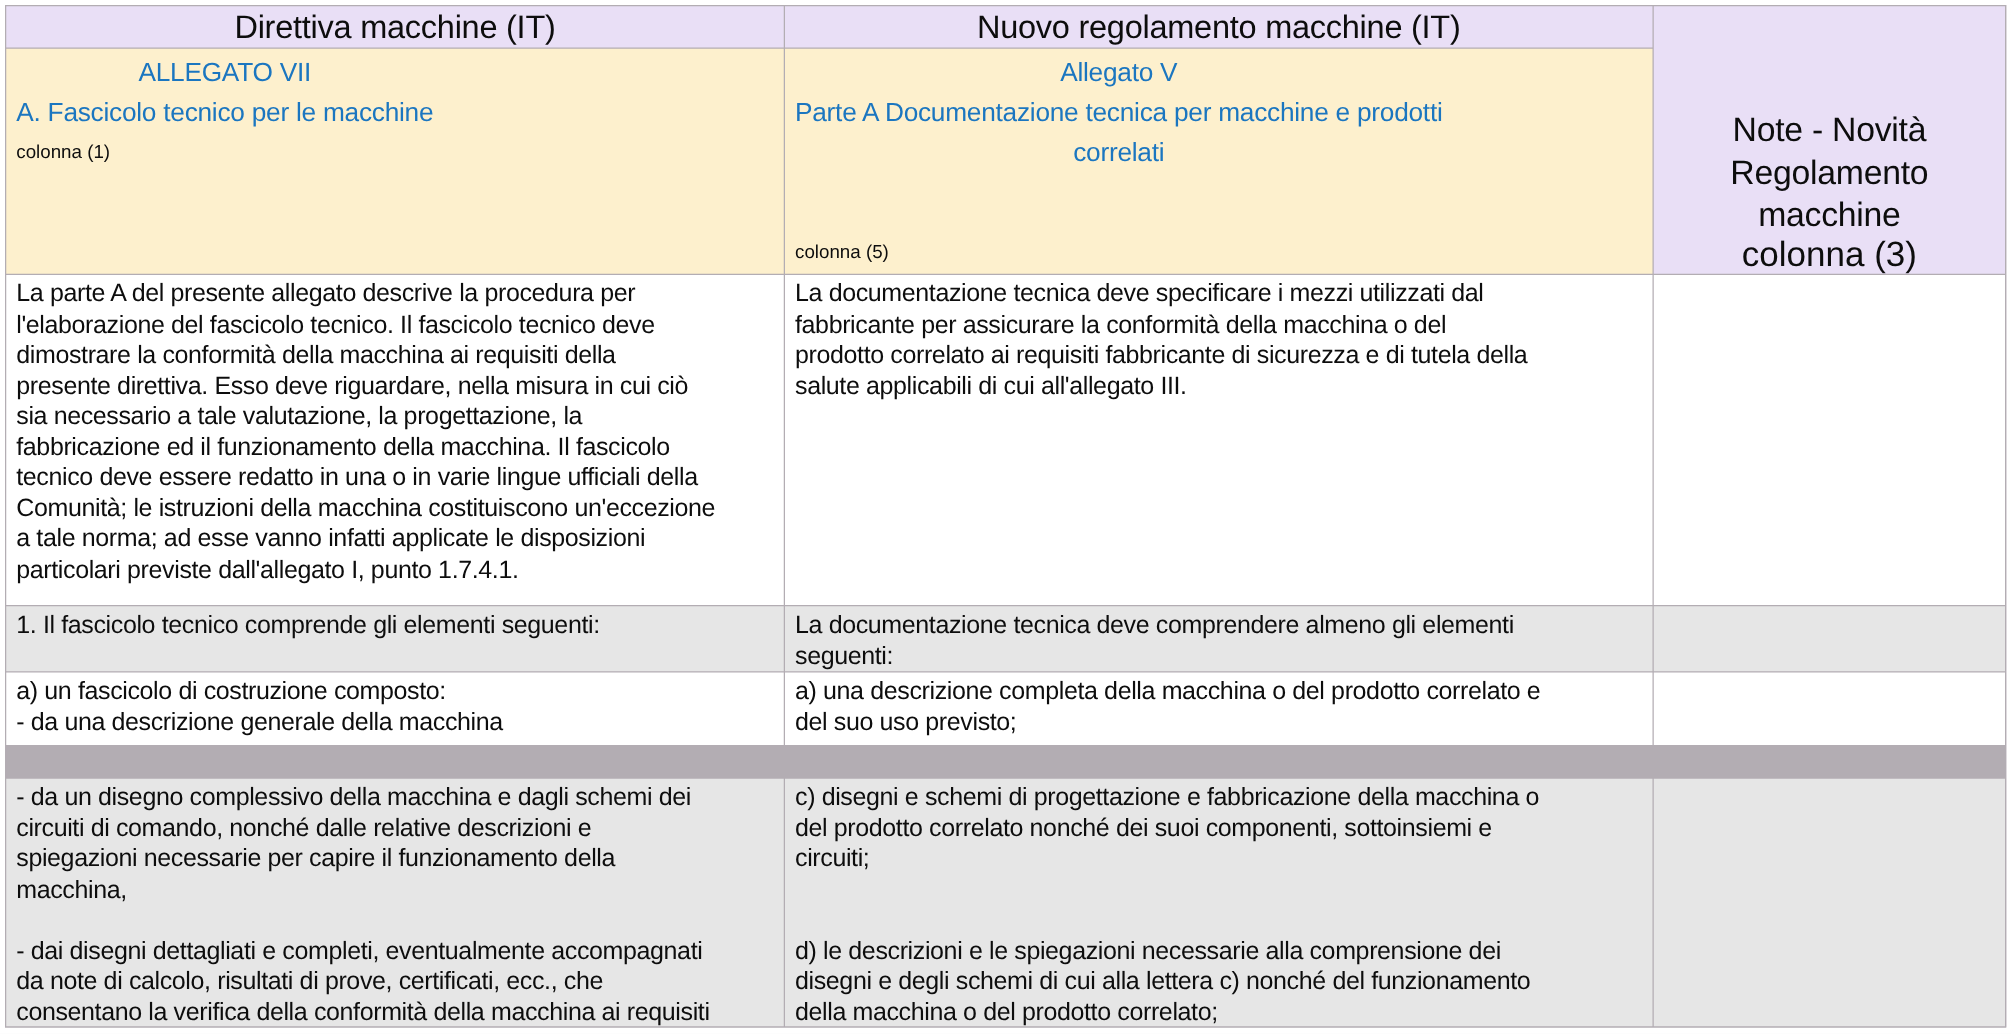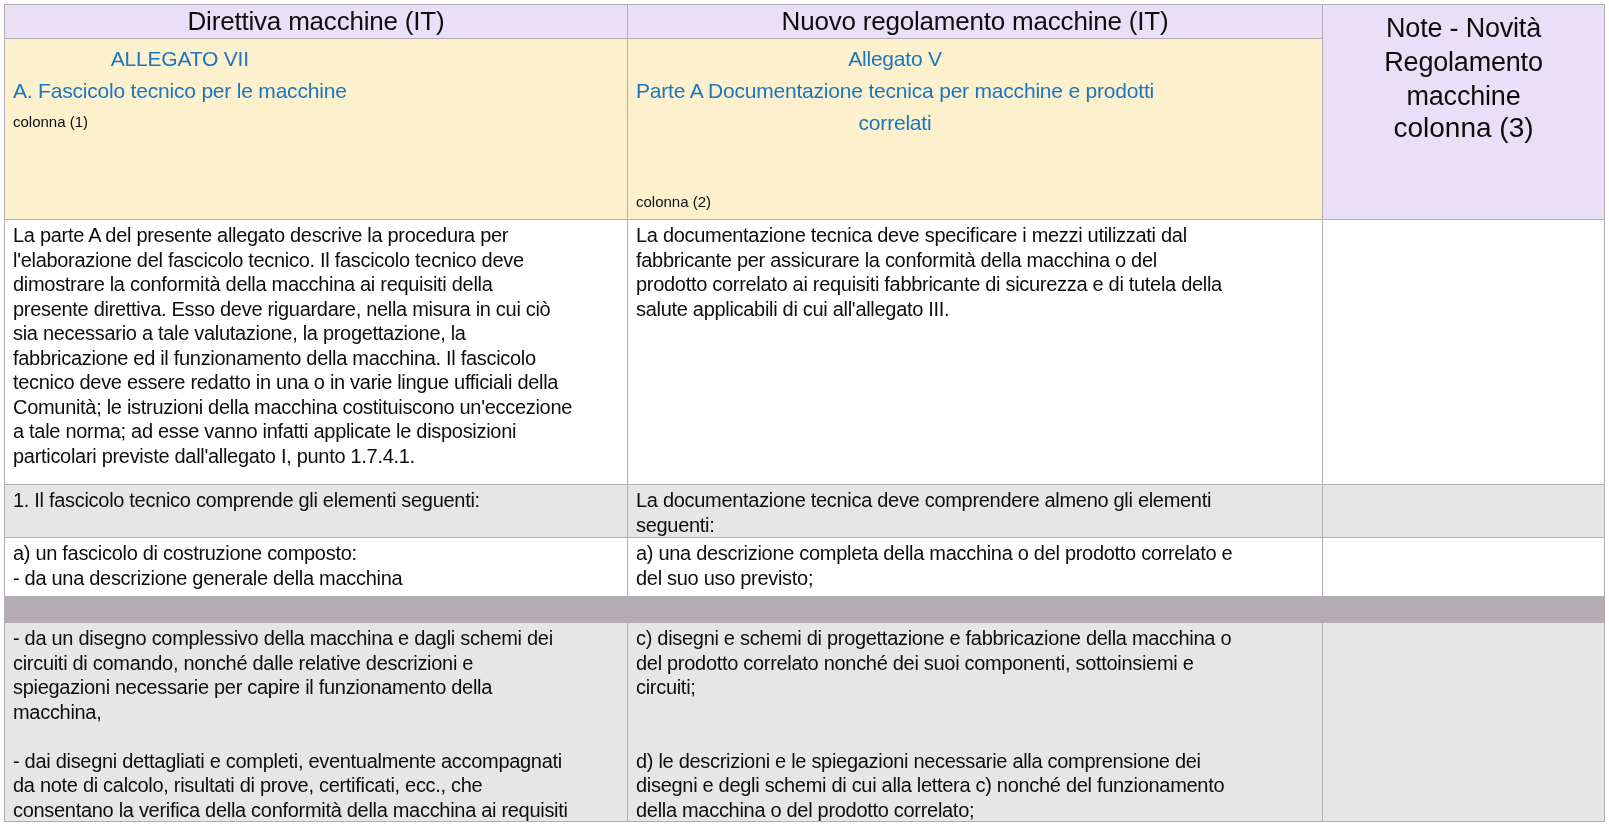--- a/index.html
+++ b/index.html
@@ -35,21 +35,21 @@
   .white{background:var(--row-white);}
   .gray{background:var(--row-gray);}
 
   .hdr-cell{
     display:flex;align-items:center;justify-content:center;
     font-size:26px;letter-spacing:-0.2px;text-align:center;
   }
   .c1{grid-column:1;} .c2{grid-column:2;} .c3{grid-column:3;}
   .r1{grid-row:1;} .r2{grid-row:2;} .r3{grid-row:3;}
   .r4{grid-row:4;} .r5{grid-row:5;} .r6{grid-row:6;margin-top:26px;}
-  .rspan12{grid-row:1 / span 2;}
+  .rspan12{grid-row:1 / span 2;justify-content:flex-end;}
 
   .note-hdr{
     display:flex;flex-direction:column;align-items:center;
     padding-top:6px;text-align:center;
   }
   .note-hdr .title{
     font-size:27px;line-height:34px;white-space:pre-line;letter-spacing:-0.2px;
   }
   .note-hdr .col-label{font-size:28px;line-height:30px;}
 
@@ -91,21 +91,21 @@
 
     <div class="cell cream sub-cell c1 r2">
       <div class="annex">ALLEGATO VII
 A. Fascicolo tecnico per le macchine</div>
       <div class="col-label">colonna (1)</div>
     </div>
     <div class="cell cream sub-cell bottom-label c2 r2">
       <div class="annex">Allegato V
 Parte A Documentazione tecnica per macchine e prodotti
 correlati</div>
-      <div class="col-label">colonna (2)</div>
+      <div class="col-label">colonna (5)</div>
     </div>
 
     <div class="cell white body-cell c1 r3">La parte A del presente allegato descrive la procedura per
 l'elaborazione del fascicolo tecnico. Il fascicolo tecnico deve
 dimostrare la conformità della macchina ai requisiti della
 presente direttiva. Esso deve riguardare, nella misura in cui ciò
 sia necessario a tale valutazione, la progettazione, la
 fabbricazione ed il funzionamento della macchina. Il fascicolo
 tecnico deve essere redatto in una o in varie lingue ufficiali della
 Comunità; le istruzioni della macchina costituiscono un'eccezione

